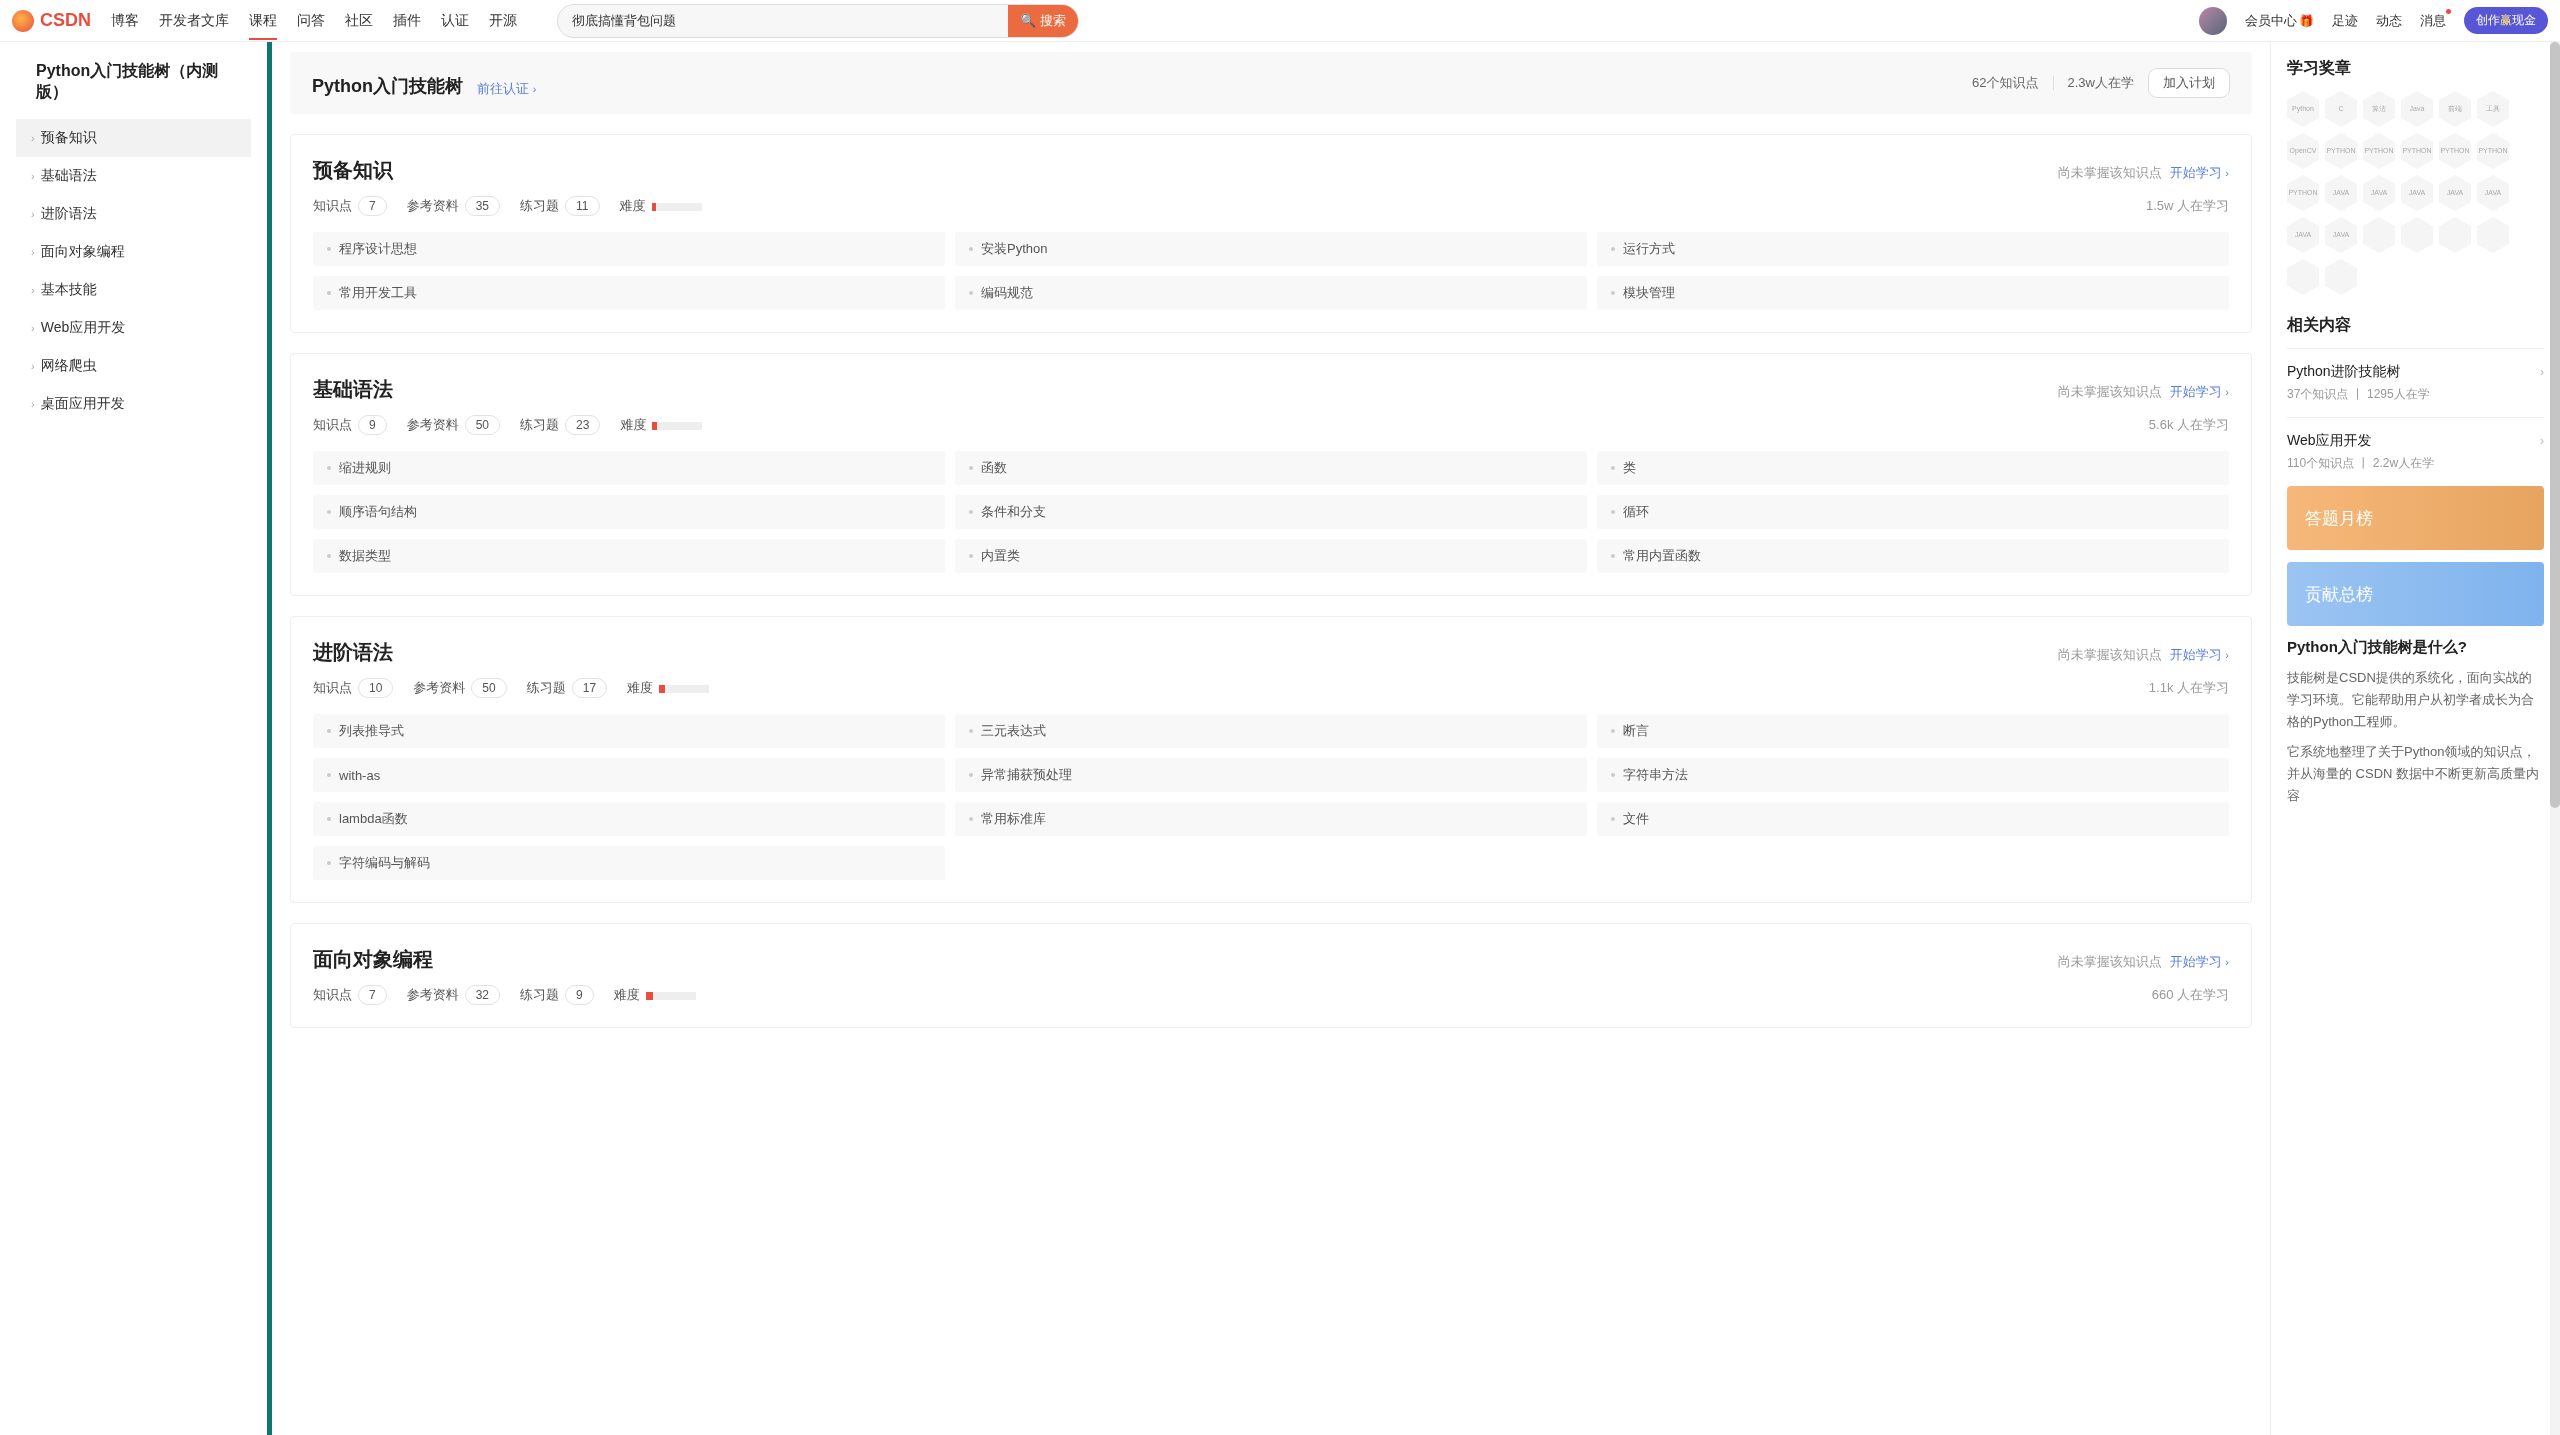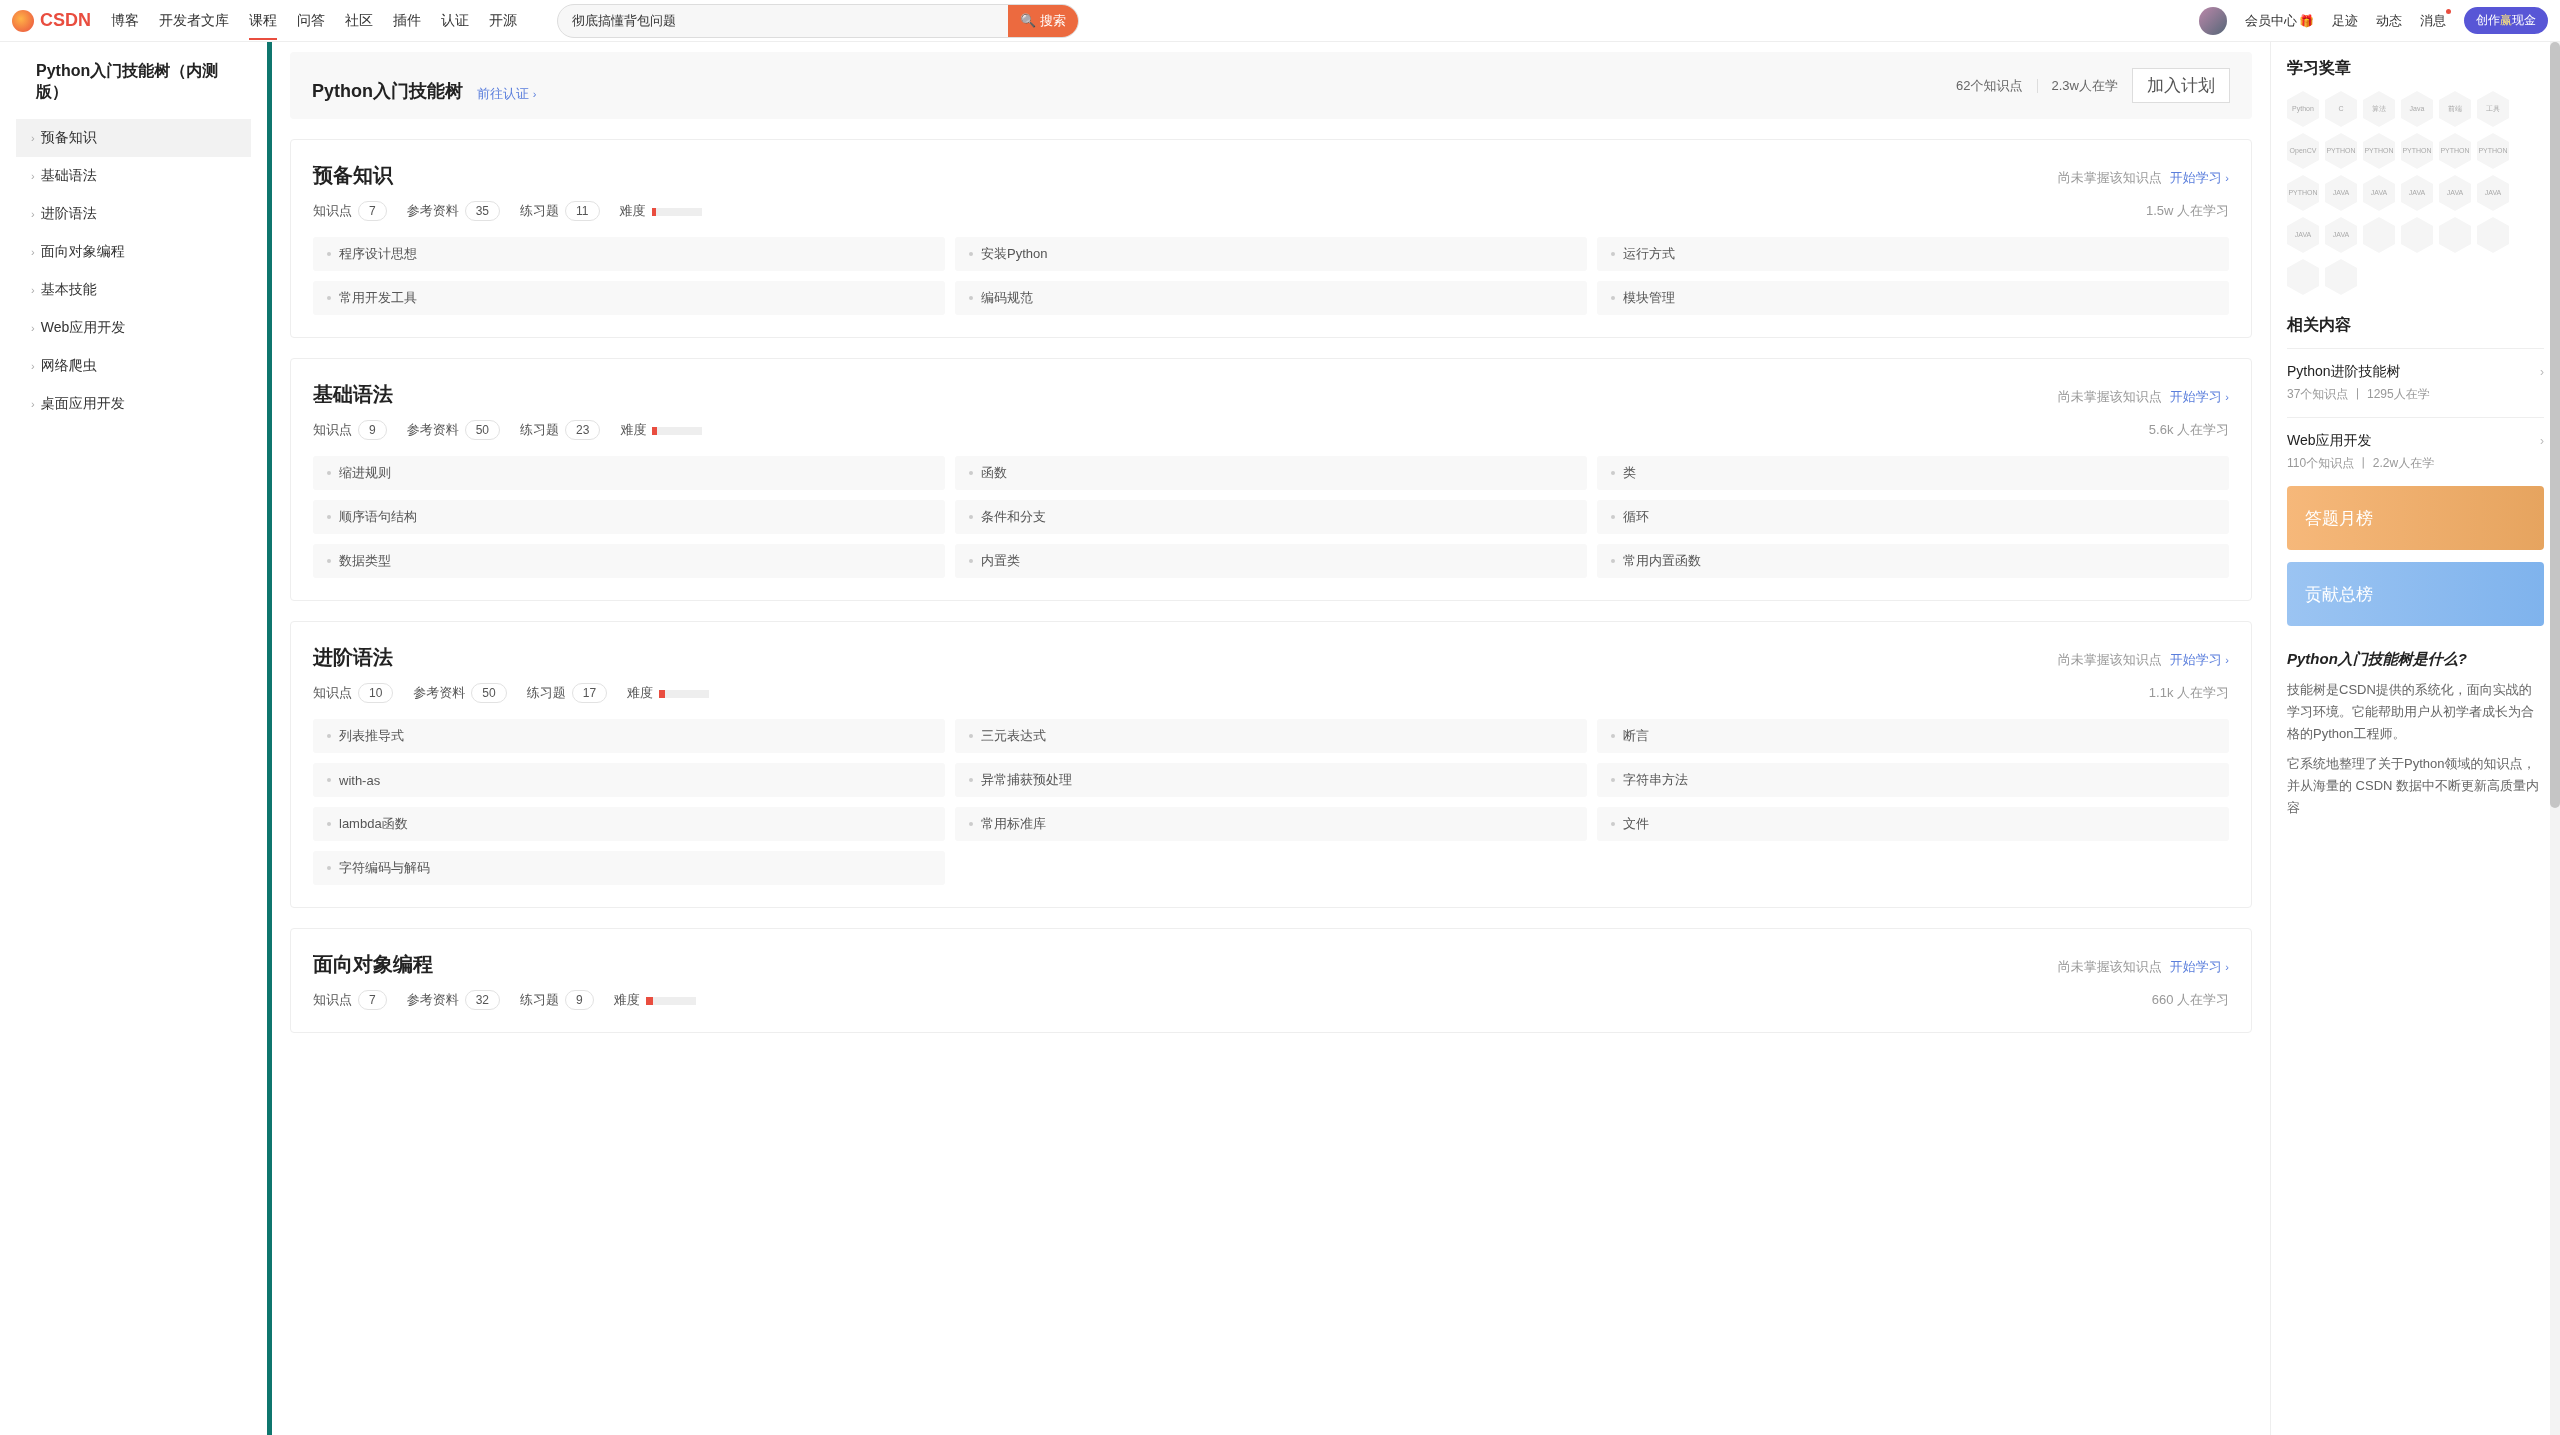--- a/index.html
+++ b/index.html
@@ -26,21 +26,21 @@
 .sidebar-title { font-size: 16px; font-weight: 600; padding: 4px 20px 16px; }
 .sidebar-item { display: flex; align-items: center; padding: 10px 15px; color: #333; cursor: pointer; font-size: 14px; }
 .sidebar-item.selected { background: #f2f2f2; }
 .sidebar-chevron { margin-right: 6px; color: #aaa; font-size: 11px; }
 
 .main-col { flex: 1; overflow-y: auto; padding: 10px 18px 40px; background: #fff; }
 .hero-card { background: #f8f8f8; border-radius: 4px; padding: 16px 22px; display: flex; align-items: flex-end; margin-bottom: 20px; }
 .hero-title { font-size: 18px; font-weight: 600; margin-right: 14px; }
 .cert-link { color: #5a7edc; font-size: 13px; cursor: pointer; }
 .hero-meta { margin-left: auto; display: flex; align-items: center; gap: 14px; color: #666; font-size: 13px; }
-.join-btn { border: 1px solid #ddd; background: #fff; padding: 5px 14px; border-radius: 0; cursor: pointer; font-size: 17px; color: #555; }
+.join-btn { border: 1px solid #ddd; background: #fff; padding: 5px 14px; border-radius: 9px; cursor: pointer; font-size: 13px; color: #555; }
 .vdiv { width: 1px; height: 14px; background: #ddd; }
 
 .section-card { border: 1px solid #eee; border-radius: 4px; margin-bottom: 20px; padding: 22px; }
 .section-head { display: flex; align-items: baseline; }
 .section-title { font-size: 20px; font-weight: 600; }
 .section-right { margin-left: auto; display: flex; align-items: center; gap: 8px; font-size: 13px; }
 .learn-link { color: #5a7edc; cursor: pointer; }
 .chev-r { color: #5a7edc; font-size: 11px; }
 .grey-text { color: #999; font-family: Liberation Mono, monospace; }
 .stats-row { display: flex; align-items: center; gap: 20px; margin-top: 12px; font-size: 13px; color: #555; }
@@ -57,21 +57,21 @@
 .aside-sec-title { font-size: 16px; font-weight: 600; margin-bottom: 12px; }
 .badge-grid { display: flex; flex-wrap: wrap; gap: 6px; margin-bottom: 20px; }
 .badge-hex { width: 32px; height: 36px; background: #f5f5f5; clip-path: polygon(50% 0%, 100% 25%, 100% 75%, 50% 100%, 0% 75%, 0% 25%); display: flex; align-items: center; justify-content: center; font-size: 7px; color: #aaa; text-align: center; line-height: 1.1; }
 .related-item { border-top: 1px solid #eee; padding: 14px 0; cursor: pointer; display: flex; justify-content: space-between; align-items: flex-start; }
 .related-title { font-size: 14px; color: #222; margin-bottom: 5px; }
 .related-meta { font-size: 12px; color: #999; }
 .chev-g { color: #bbb; font-size: 12px; margin-top: 2px; }
 .banner { height: 64px; border-radius: 4px; margin-bottom: 12px; display: flex; align-items: center; padding: 0 18px; color: #fff; font-size: 17px; font-weight: 500; cursor: pointer; position: relative; overflow: hidden; }
 .banner.orange { background: linear-gradient(90deg,#f6b87a,#e6a45f); }
 .banner.blue { background: linear-gradient(90deg,#9bc4f2,#7fb3ed); }
-.intro-title { font-size: 15px; font-weight: 600; margin: 24px 0 10px; font-style: italic; }
+.intro-title { font-size: 15px; font-weight: 600; margin: 12px 0 10px; }
 .intro-text { font-size: 13px; color: #666; line-height: 1.7; }
 
 .scroll-indicator { position: fixed; right: 0; top: 42px; bottom: 0; width: 10px; background: #f3f3f3; }
 .scroll-thumb { position: absolute; top: 0; width: 100%; height: 55%; background: #c5c5c5; border-radius: 5px; }
 </style>
 </head>
 <body>
 
 <div class="top-header">
   <div class="logo">

